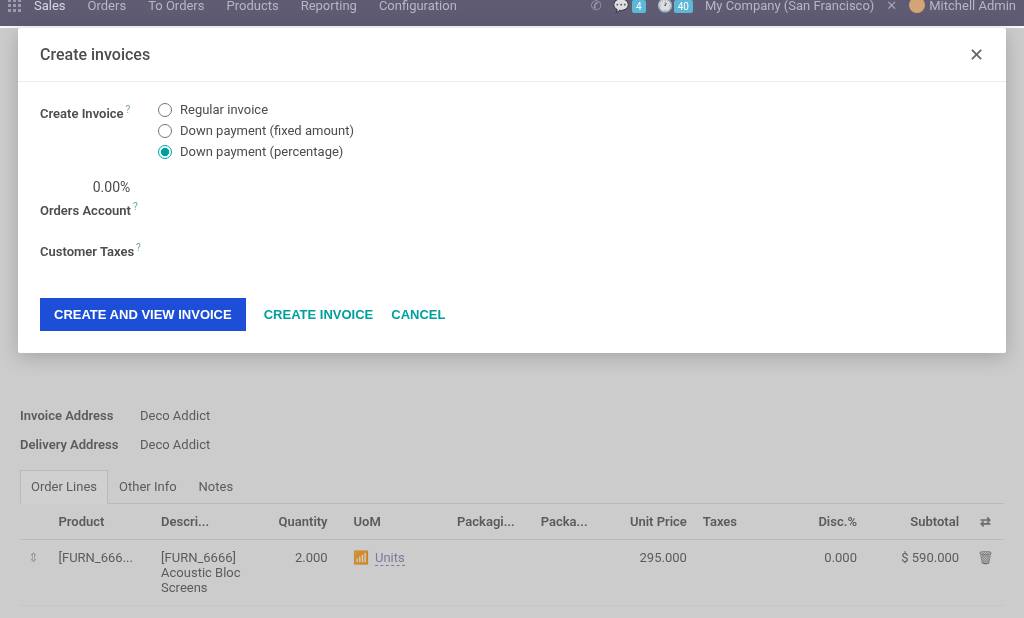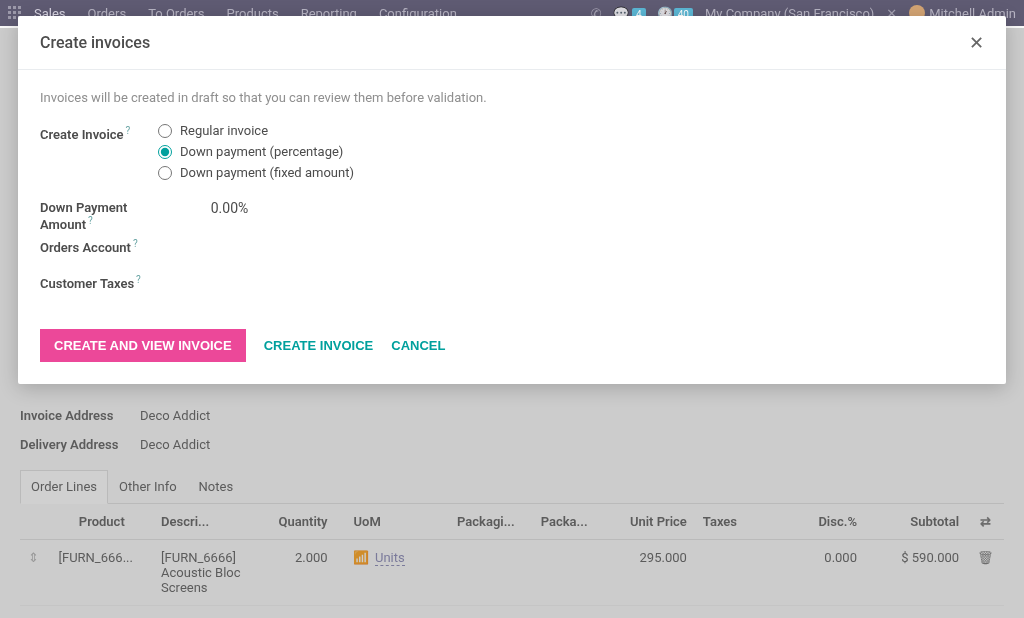--- a/index.html
+++ b/index.html
@@ -1,19 +1,19 @@
 <!DOCTYPE html>
 <html><head>
 <meta charset="utf-8">
 <style>
 * { box-sizing: border-box; margin: 0; padding: 0; }
 body { font-family: -apple-system, BlinkMacSystemFont, "Segoe UI", Roboto, sans-serif; font-size: 13px; color: #4c4c4c; background: #f9f9f9; width: 1024px; height: 618px; overflow: hidden; position: relative; }
 
 
-.topnav { background: #5f5b73; height: 16px; display: flex; align-items: center; padding: 13px 8px; color: #b8b5c4; font-size: 13px; }
+.topnav { background: #5f5b73; height: 16px; display: flex; align-items: flex-end; padding: 13px 8px; color: #b8b5c4; font-size: 13px; }
 .topnav .apps-icon { width: 14px; height: 14px; margin-right: 12px; opacity: 0.7; }
 .topnav .menu { display: flex; gap: 22px; }
 .topnav .menu span { cursor: pointer; }
 .topnav .spacer { flex: 1; }
 .topnav .right { display: flex; align-items: center; gap: 12px; }
 .topnav .badge { background: #5cb8d6; color: #fff; font-size: 10px; padding: 1px 4px; border-radius: 2px; margin-left: 2px; }
 .topnav .clock-badge { background: #5cb8d6; color: #fff; font-size: 10px; padding: 1px 4px; border-radius: 2px; }
 .topnav .icon { opacity: 0.8; }
 
 
@@ -27,36 +27,36 @@
 .page-bg table { width: 100%; border-collapse: collapse; margin-top: 0; }
 .page-bg th { text-align: left; padding: 10px 8px; font-weight: 600; color: #4c4c4c; border-bottom: 1px solid #ddd; font-size: 13px; }
 .page-bg th.num { text-align: right; }
 .page-bg td { padding: 10px 8px; border-bottom: 1px solid #eee; vertical-align: top; font-size: 13px; }
 .page-bg td.num { text-align: right; }
 .page-bg .drag-handle { color: #aaa; cursor: move; }
 .page-bg .uom-link { color: #7c7bad; border-bottom: 1px dashed #7c7bad; }
 .chart-icon { color: #1f8a9e; margin-right: 2px; }
 .trash-icon { color: #666; cursor: pointer; }
 .swap-icon { color: #666; }
-.modal { position: absolute; top: 16px; left: 18px; right: 18px; background: #fff; border-radius: 2px; box-shadow: 0 4px 20px rgba(0,0,0,0.2); }
+.modal { position: absolute; top: 28px; left: 18px; right: 18px; background: #fff; border-radius: 2px; box-shadow: 0 4px 20px rgba(0,0,0,0.2); }
 .modal-header { padding: 16px 22px; border-bottom: 1px solid #e9ecef; display: flex; align-items: center; }
 .modal-title { font-size: 16px; font-weight: 500; color: #4c4c4c; flex: 1; }
 .modal-close { cursor: pointer; color: #666; font-size: 18px; }
 .modal-body { padding: 20px 22px; }
 .help-text { color: #8f8f8f; font-size: 13px; margin-bottom: 18px; }
 .form-row { display: flex; margin-bottom: 4px; align-items: flex-start; }
 .form-label { width: 118px; font-weight: 600; color: #4c4c4c; font-size: 13px; padding-top: 2px; }
 .form-label sup { color: #6aa5a5; font-weight: normal; cursor: help; font-size: 10px; margin-left: 2px; }
 .radio-group { display: flex; flex-direction: column; gap: 6px; }
 .radio-item { display: flex; align-items: center; gap: 8px; font-size: 13px; color: #4c4c4c; }
 .radio-item input[type=radio] { accent-color: #00a09d; width: 14px; height: 14px; }
 .form-value { display: flex; align-items: center; font-size: 14px; padding-top: 2px; }
 .form-value .amount { width: 80px; text-align: right; }
 .modal-footer { padding: 14px 22px 22px; display: flex; gap: 18px; align-items: center; }
-.btn-primary { background: #ec4899; color: #fff; border: none; padding: 9px 14px; font-size: 13px; font-weight: 600; cursor: pointer; text-transform: uppercase; }
+.btn-primary { background: #1d4ed8; color: #fff; border: none; padding: 9px 14px; font-size: 13px; font-weight: 600; cursor: pointer; text-transform: uppercase; }
 .btn-link { background: none; border: none; color: #00a09d; font-size: 13px; font-weight: 600; cursor: pointer; text-transform: uppercase; }
 
 .addr-section { margin-top: 380px; }
 
 .overlay-dim { position: absolute; top: 28px; left: 0; right: 0; bottom: 0; background: rgba(120,120,120,0.35); pointer-events: none; }
 .truncate { white-space: nowrap; overflow: hidden; text-overflow: ellipsis; }
 </style>
 </head>
 <body>
 
@@ -106,21 +106,21 @@
     </div>
     <div class="tabs">
       <div class="tab active">Order Lines</div>
       <div class="tab">Other Info</div>
       <div class="tab">Notes</div>
     </div>
     <table>
       <thead>
         <tr>
           <th style="width:20px;"></th>
-          <th style="width:80px;text-align:center;">Product</th>
+          <th style="width:80px;">Product</th>
           <th style="width:90px;">Descri...</th>
           <th class="num" style="width:70px;">Quantity</th>
           <th style="width:100px;padding-left:18px;">UoM</th>
           <th style="width:70px;">Packagi...</th>
           <th style="width:60px;">Packa...</th>
           <th class="num" style="width:80px;">Unit Price</th>
           <th style="width:80px;">Taxes</th>
           <th class="num" style="width:70px;">Disc.%</th>
           <th class="num" style="width:90px;">Subtotal</th>
           <th style="width:24px;text-align:center;"><span class="swap-icon">⇄</span></th>
@@ -147,53 +147,51 @@
 </div>
 
 <div class="overlay-dim"></div>
 
 <div class="modal">
   <div class="modal-header">
     <span class="modal-title">Create invoices</span>
     <span class="modal-close">✕</span>
   </div>
   <div class="modal-body">
-    <div class="help-text">Invoices will be created in draft so that you can review them before validation.</div>
 
     <div class="form-row">
       <div class="form-label"><span>Create Invoice</span><sup>?</sup></div>
       <div class="radio-group">
         <label class="radio-item">
             <input type="radio" name="inv" style="">
             <span>Regular invoice</span>
           </label>
         <label class="radio-item">
+            <input type="radio" name="inv" style="">
+            <span>Down payment (fixed amount)</span>
+          </label>
+        <label class="radio-item">
             <input type="radio" name="inv" checked="" style="">
             <span>Down payment (percentage)</span>
-          </label>
-        <label class="radio-item">
-            <input type="radio" name="inv" style="">
-            <span>Down payment (fixed amount)</span>
           </label>
       </div>
     </div>
 
     <div class="form-row" style="margin-top:18px;">
-      <div class="form-label"><span>Down Payment Amount</span><sup>?</sup></div>
       <div class="form-value">
         <span class="amount">0.00</span>
         <span>%</span>
       </div>
     </div>
 
     <div class="form-row" style="margin-top:4px;">
       <div class="form-label"><span>Orders Account</span><sup>?</sup></div>
     </div>
 
-    <div class="form-row" style="margin-top:16px;align-items:flex-end;">
+    <div class="form-row" style="margin-top:22px;align-items:flex-end;">
       <div class="form-label"><span>Customer Taxes</span><sup>?</sup></div>
     </div>
   </div>
   <div class="modal-footer">
     <button class="btn-primary">Create and View Invoice</button>
     <button class="btn-link">Create Invoice</button>
     <button class="btn-link">Cancel</button>
   </div>
 </div>
 

